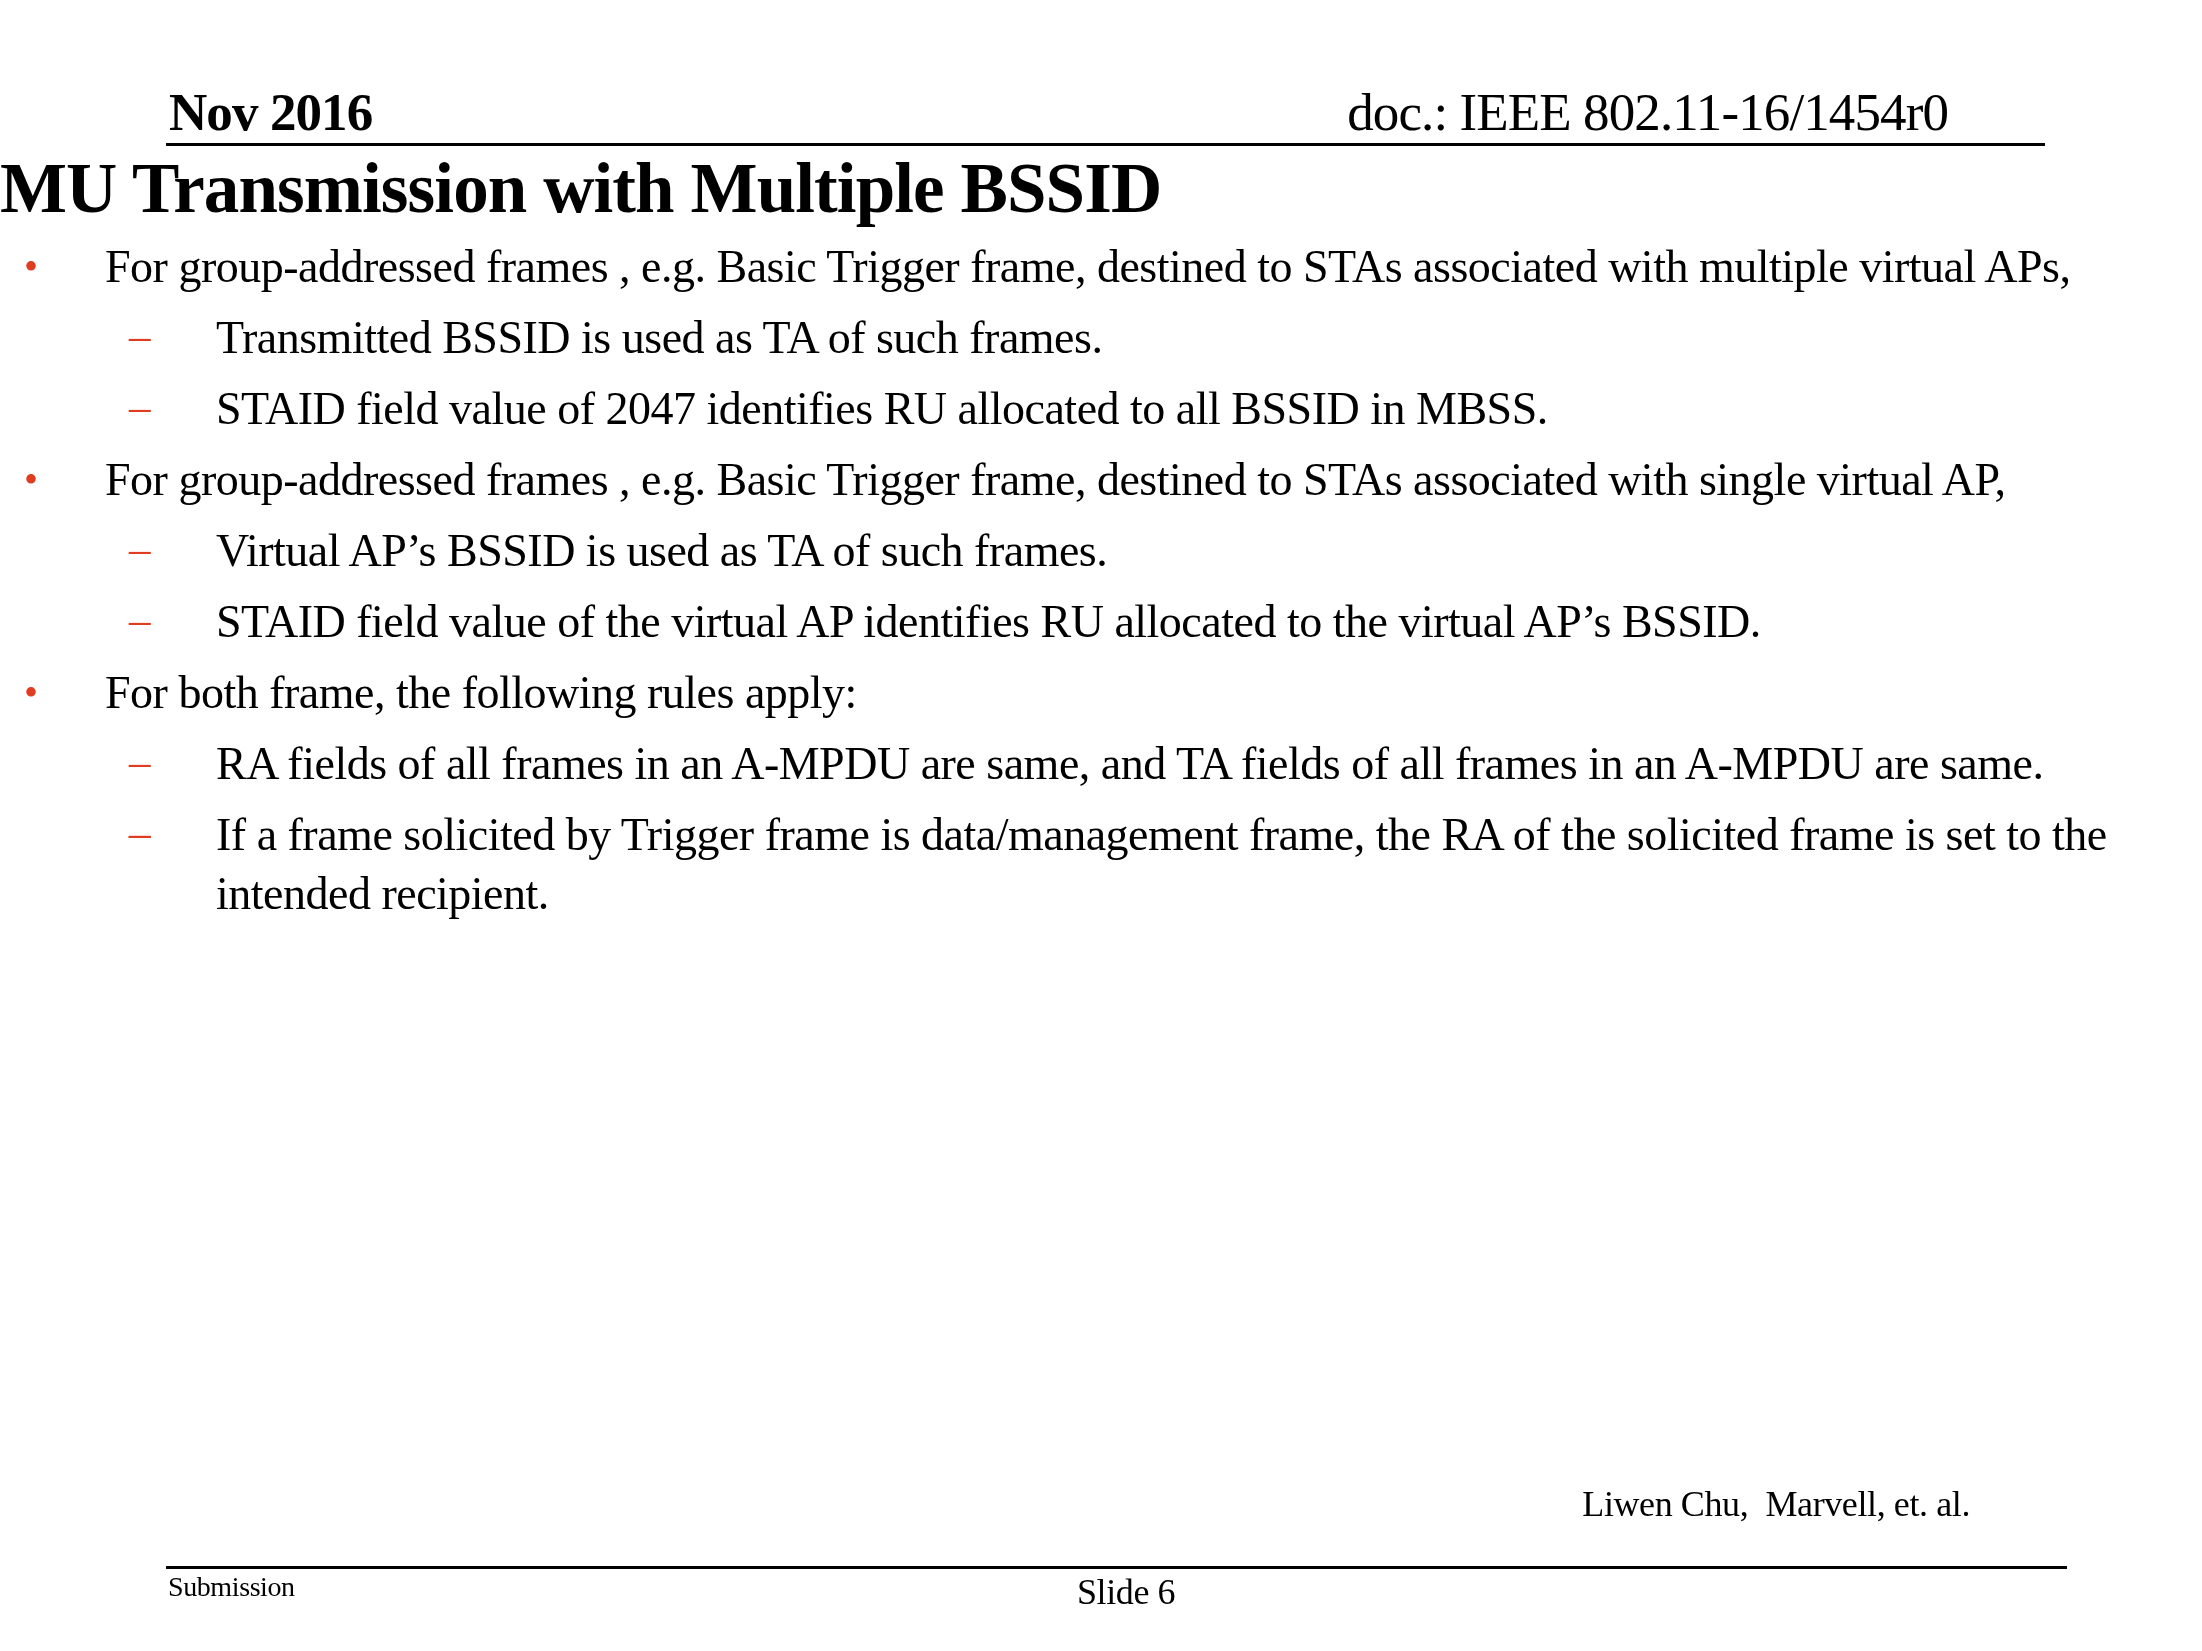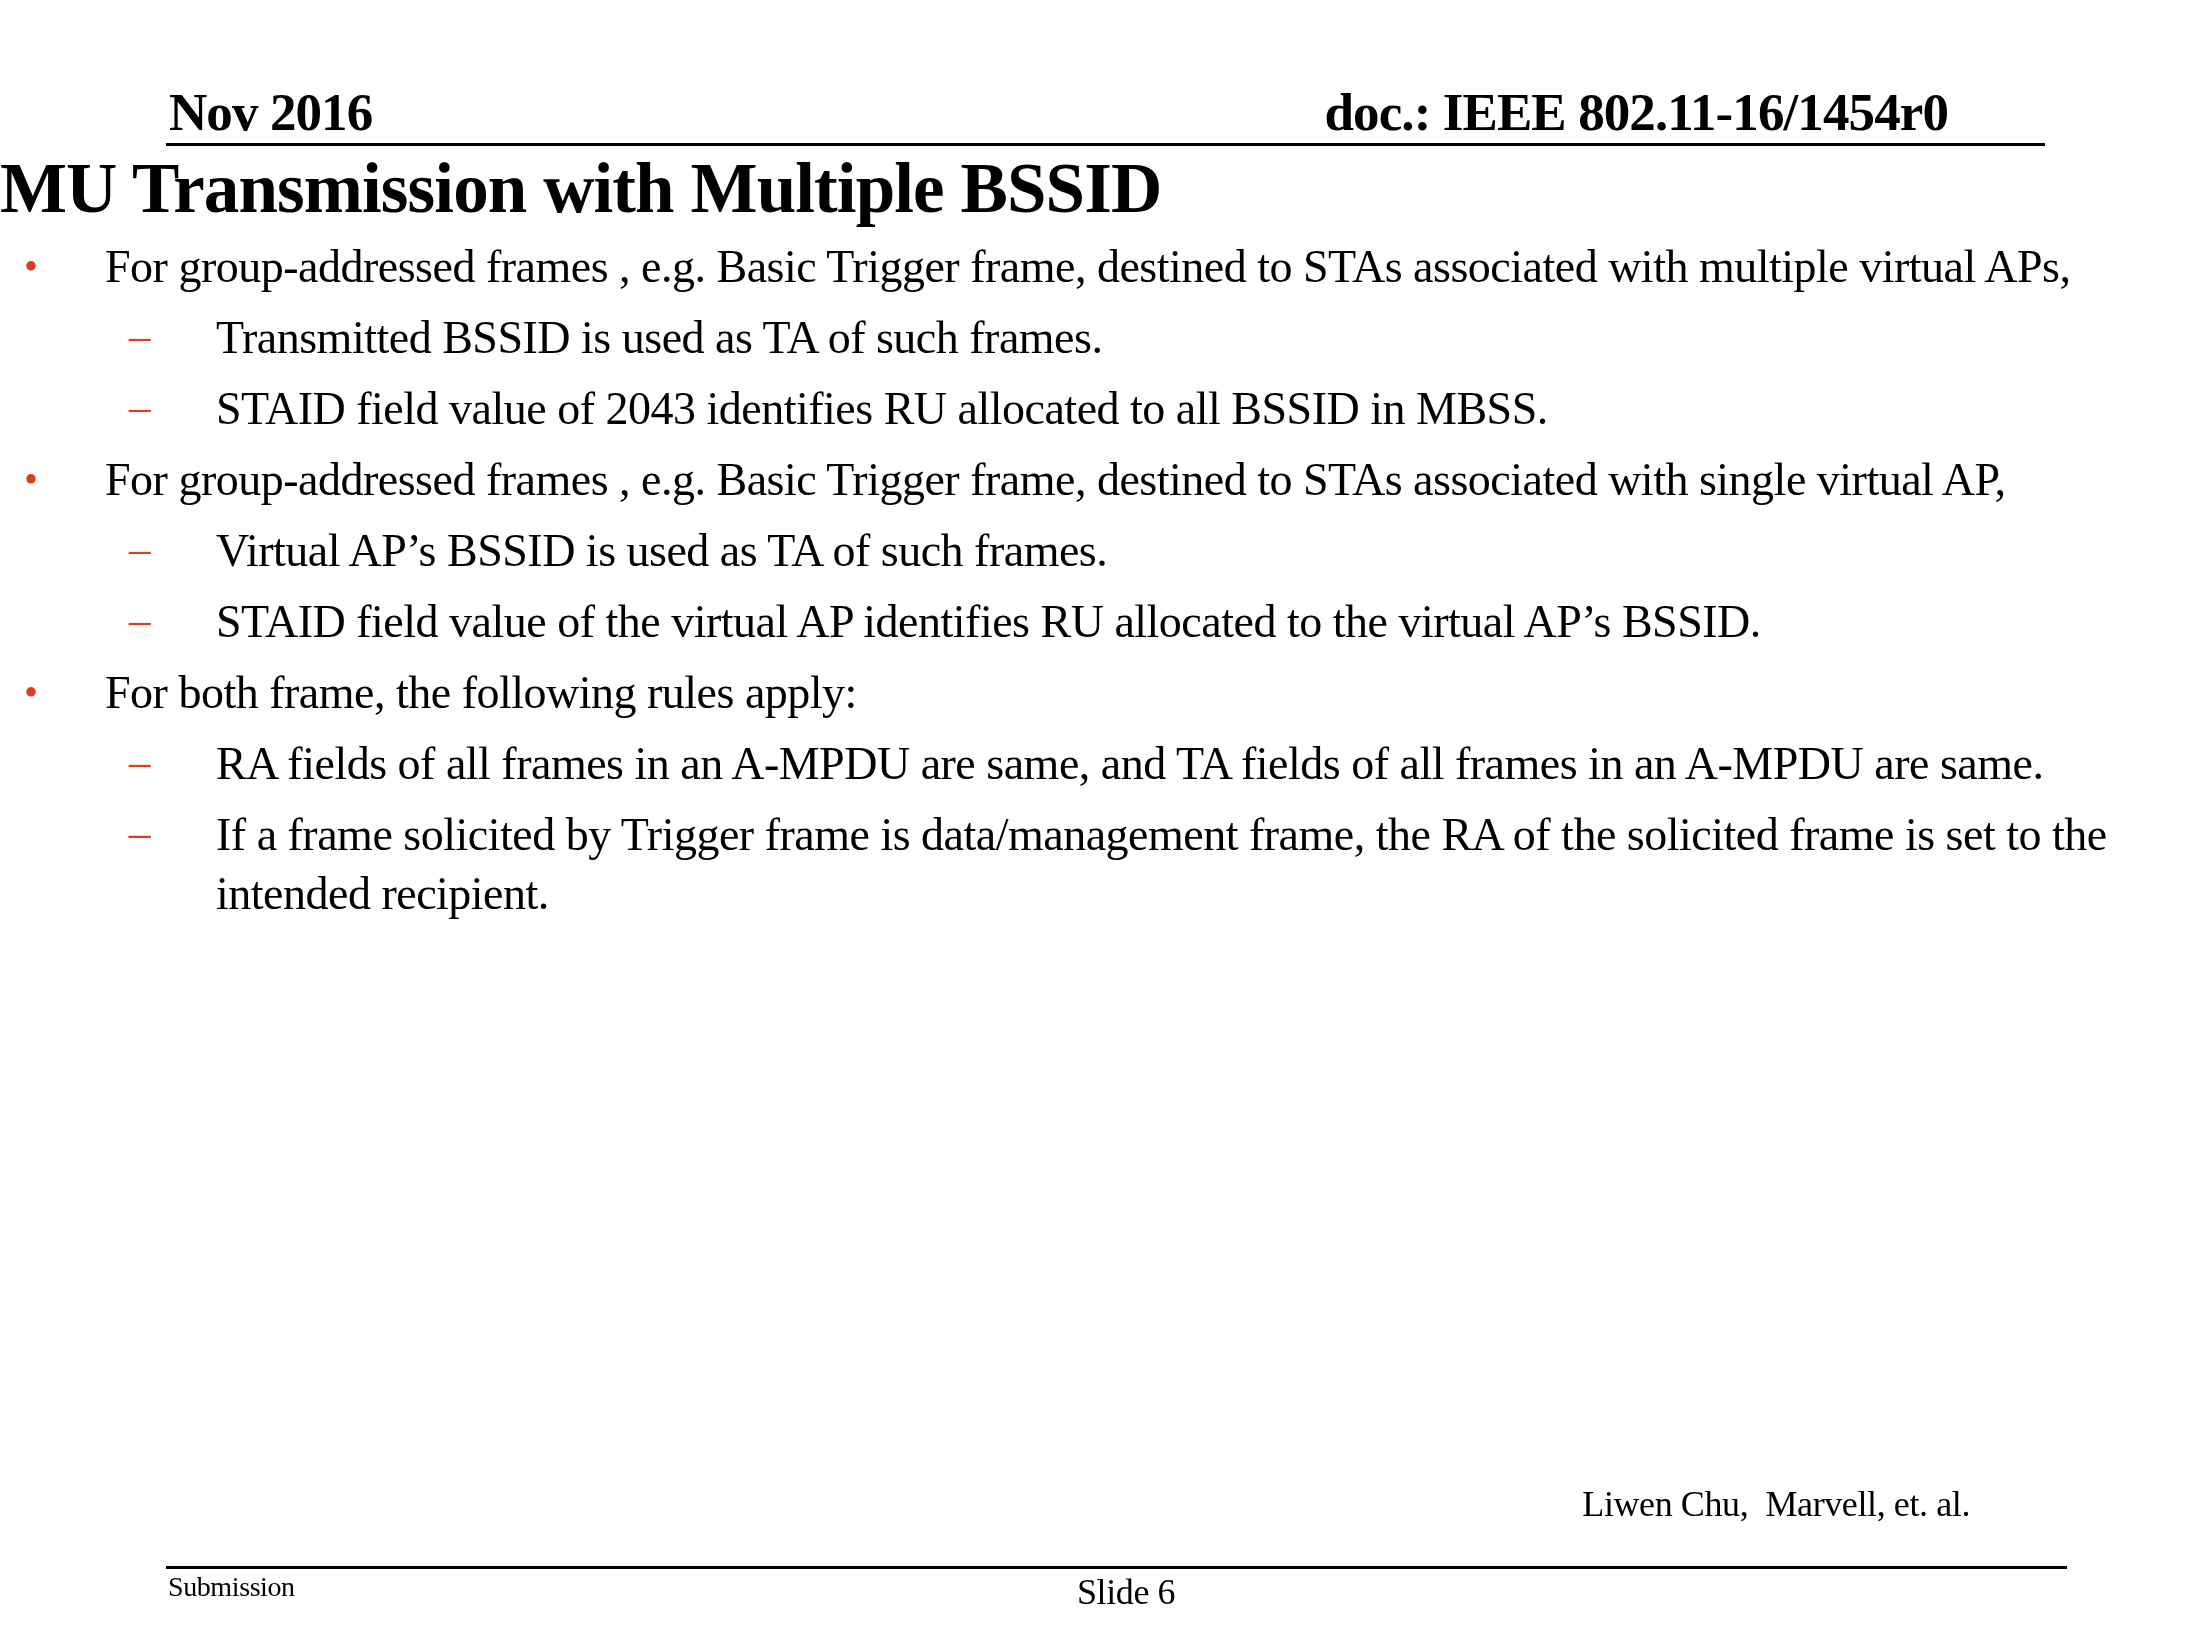--- a/index.html
+++ b/index.html
@@ -27,21 +27,21 @@
     font-size: 53px;
     font-weight: bold;
     letter-spacing: -0.9px;
     line-height: 1;
   }
   .hdr-right {
     position: absolute;
     right: 157px;
     top: 86px;
     font-size: 53px;
-    font-weight: bold;
+    font-weight: normal;
     letter-spacing: -0.9px;
     line-height: 1;
   }
   .hdr-rule {
     position: absolute;
     left: 166px;
     width: 1879px;
     top: 143px;
     height: 3.4px;
     background: #000;
@@ -140,21 +140,21 @@
     <div class="l1">
       <span class="marker" style="color: rgb(224, 60, 31);">•</span>
       <span>For group-addressed frames , e.g. Basic Trigger frame, destined to STAs associated with multiple virtual APs,</span>
     </div>
     <div class="l2">
       <span class="marker" style="color: rgb(224, 60, 31);">–</span>
       <span>Transmitted BSSID is used as TA of such frames.</span>
     </div>
     <div class="l2">
       <span class="marker" style="color: rgb(224, 60, 31);">–</span>
-      <span>STAID field value of 2043 identifies RU allocated to all BSSID in MBSS.</span>
+      <span>STAID field value of 2047 identifies RU allocated to all BSSID in MBSS.</span>
     </div>
 
     <div class="l1">
       <span class="marker" style="color: rgb(224, 60, 31);">•</span>
       <span>For group-addressed frames , e.g. Basic Trigger frame, destined to STAs associated with single virtual AP,</span>
     </div>
     <div class="l2">
       <span class="marker" style="color: rgb(224, 60, 31);">–</span>
       <span>Virtual AP’s BSSID is used as TA of such frames.</span>
     </div>

